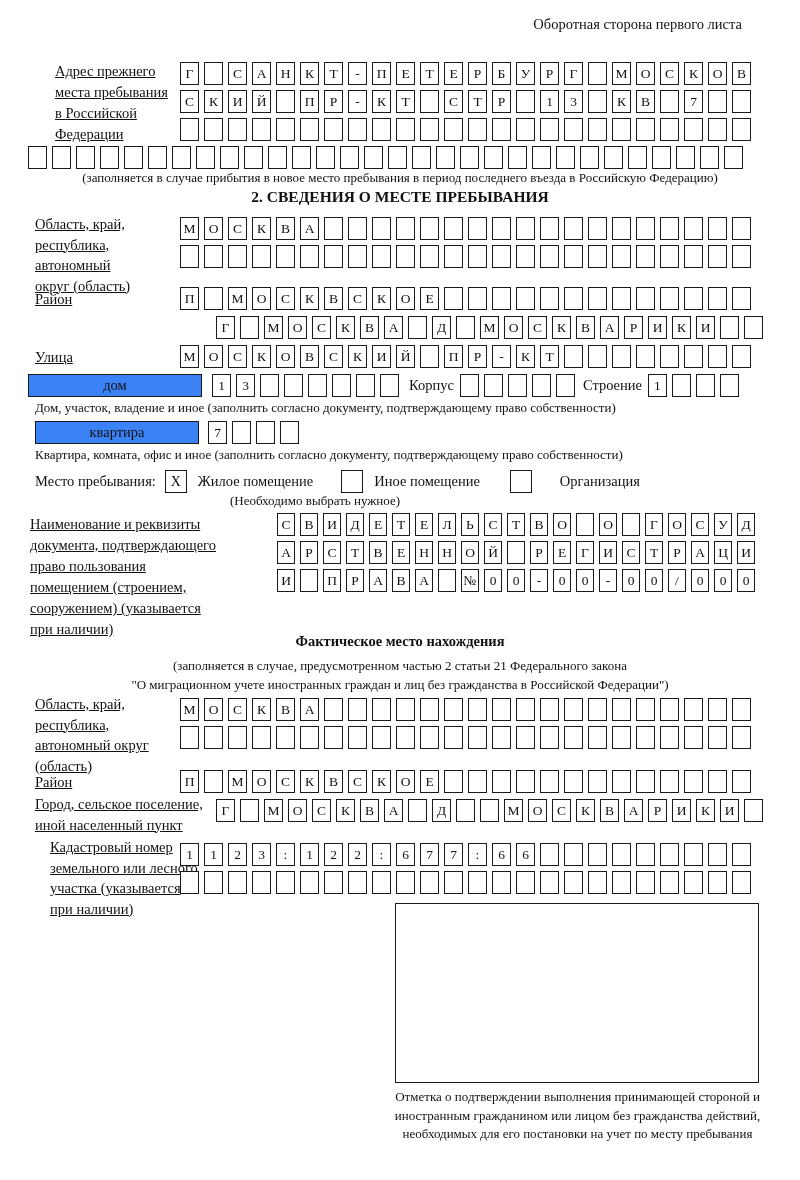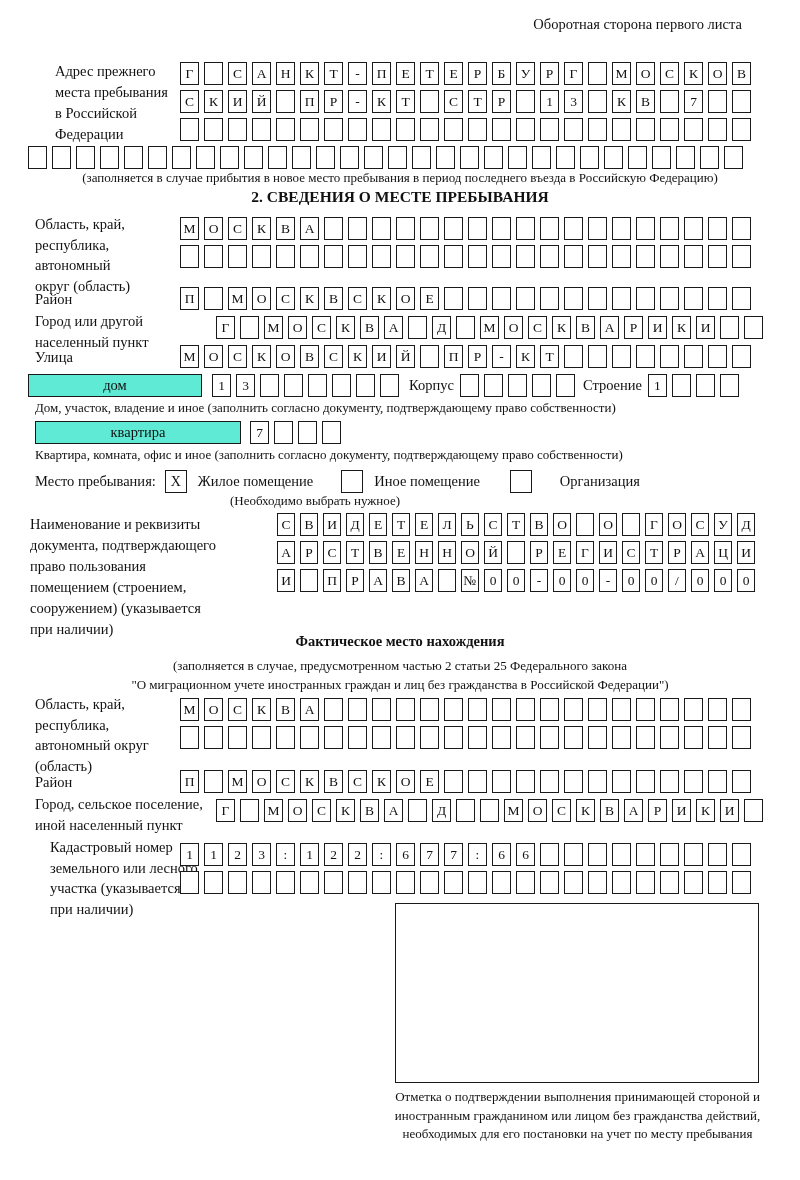--- a/index.html
+++ b/index.html
@@ -4,36 +4,36 @@
 <style>
   * { margin:0; padding:0; box-sizing:border-box; }
   html,body { background:#fff; }
   .page {
     position:relative; width:800px; height:1180px; margin:0 auto;
     background:#fff; color:#111;
     font-family:"Liberation Serif","DejaVu Serif",serif;
     overflow:hidden;
   }
   .abs { position:absolute; }
-  .label { font-size:14.5px; line-height:21px; white-space:pre-line; color:#111; }
+  .label { font-size:14.5px; line-height:21px; white-space:pre-line; color:#111;text-decoration:underline; }
   .label.lh20 { line-height:20.5px; }
   .caption { font-size:13px; color:#111; }
   .center { left:0; width:800px; text-align:center; }
   .title { font-weight:bold; font-size:15.5px; }
   .subtitle { font-weight:bold; font-size:14.5px; }
   .cells { display:flex; column-gap:5px; }
   .cell {
     width:19px; height:23px; flex:0 0 19px;
     border:1.5px solid #1a1a1a; background:#fff;
     display:flex; align-items:center; justify-content:center;
     font-size:13.5px; font-family:"Liberation Serif","DejaVu Serif",serif;
   }
   .cells.narrow .cell { width:18px; flex:0 0 18px; }
   .bigbox {
-    height:23px; border:1.5px solid #1a1a1a; background:#5eead4;
+    height:23px; border:1.5px solid #1a1a1a; background:#3b82f6;
     display:flex; align-items:center; justify-content:center;
     font-size:14.5px;
   }
   .inline-label { font-size:14.5px; white-space:nowrap; }
   .hrow { display:flex; align-items:center; }
   .checkbox {
     width:22px; height:23px; border:1.5px solid #1a1a1a;
     display:flex; align-items:center; justify-content:center;
     font-size:14px; flex:0 0 22px;
   }
@@ -243,22 +243,20 @@
       <span class="cell"></span>
       <span class="cell"></span>
       <span class="cell"></span>
       <span class="cell"></span>
       <span class="cell"></span>
       <span class="cell"></span>
       <span class="cell"></span>
       <span class="cell"></span>
     </div>
 
-  <div class="abs label lh20" style="left:35px; top:311px;">Город или другой
-населенный пункт</div>
   <div class="abs cells" style="left:216px; top:316px;">
       <span class="cell">Г</span>
       <span class="cell"></span>
       <span class="cell">М</span>
       <span class="cell">О</span>
       <span class="cell">С</span>
       <span class="cell">К</span>
       <span class="cell">В</span>
       <span class="cell">А</span>
       <span class="cell"></span>
@@ -330,21 +328,21 @@
     <div class="cells" style="margin-left:6px;">
         <span class="cell">1</span>
         <span class="cell"></span>
         <span class="cell"></span>
         <span class="cell"></span>
       </div>
   </div>
   <div class="abs caption" style="left:35px; top:400px;">Дом, участок, владение и иное (заполнить согласно документу, подтверждающему право собственности)</div>
 
   <div class="abs hrow" style="left:35px; top:421px;">
-    <div class="bigbox" style="width:206px;">квартира</div>
+    <div class="bigbox" style="width:164px;">квартира</div>
     <div class="cells" style="margin-left:9px;">
         <span class="cell">7</span>
         <span class="cell"></span>
         <span class="cell"></span>
         <span class="cell"></span>
       </div>
   </div>
   <div class="abs caption" style="left:35px; top:447px;">Квартира, комната, офис и иное (заполнить согласно документу, подтверждающему право собственности)</div>
 
   <div class="abs caption" style="left:135px; top:493px; width:360px; text-align:center;">(Необходимо выбрать нужное)</div>
@@ -428,21 +426,21 @@
       <span class="cell">-</span>
       <span class="cell">0</span>
       <span class="cell">0</span>
       <span class="cell">/</span>
       <span class="cell">0</span>
       <span class="cell">0</span>
       <span class="cell">0</span>
     </div>
 
   <div class="abs subtitle center" style="top:633px;">Фактическое место нахождения</div>
-  <div class="abs caption center" style="top:658px;">(заполняется в случае, предусмотренном частью 2 статьи 25 Федерального закона</div>
+  <div class="abs caption center" style="top:658px;">(заполняется в случае, предусмотренном частью 2 статьи 21 Федерального закона</div>
   <div class="abs caption center" style="top:677px;">"О миграционном учете иностранных граждан и лиц без гражданства в Российской Федерации")</div>
 
   <div class="abs label lh20" style="left:35px; top:694px;">Область, край,
 республика,
 автономный округ
 (область)</div>
   <div class="abs cells" style="left:180px; top:698px;">
       <span class="cell">М</span>
       <span class="cell">О</span>
       <span class="cell">С</span>

